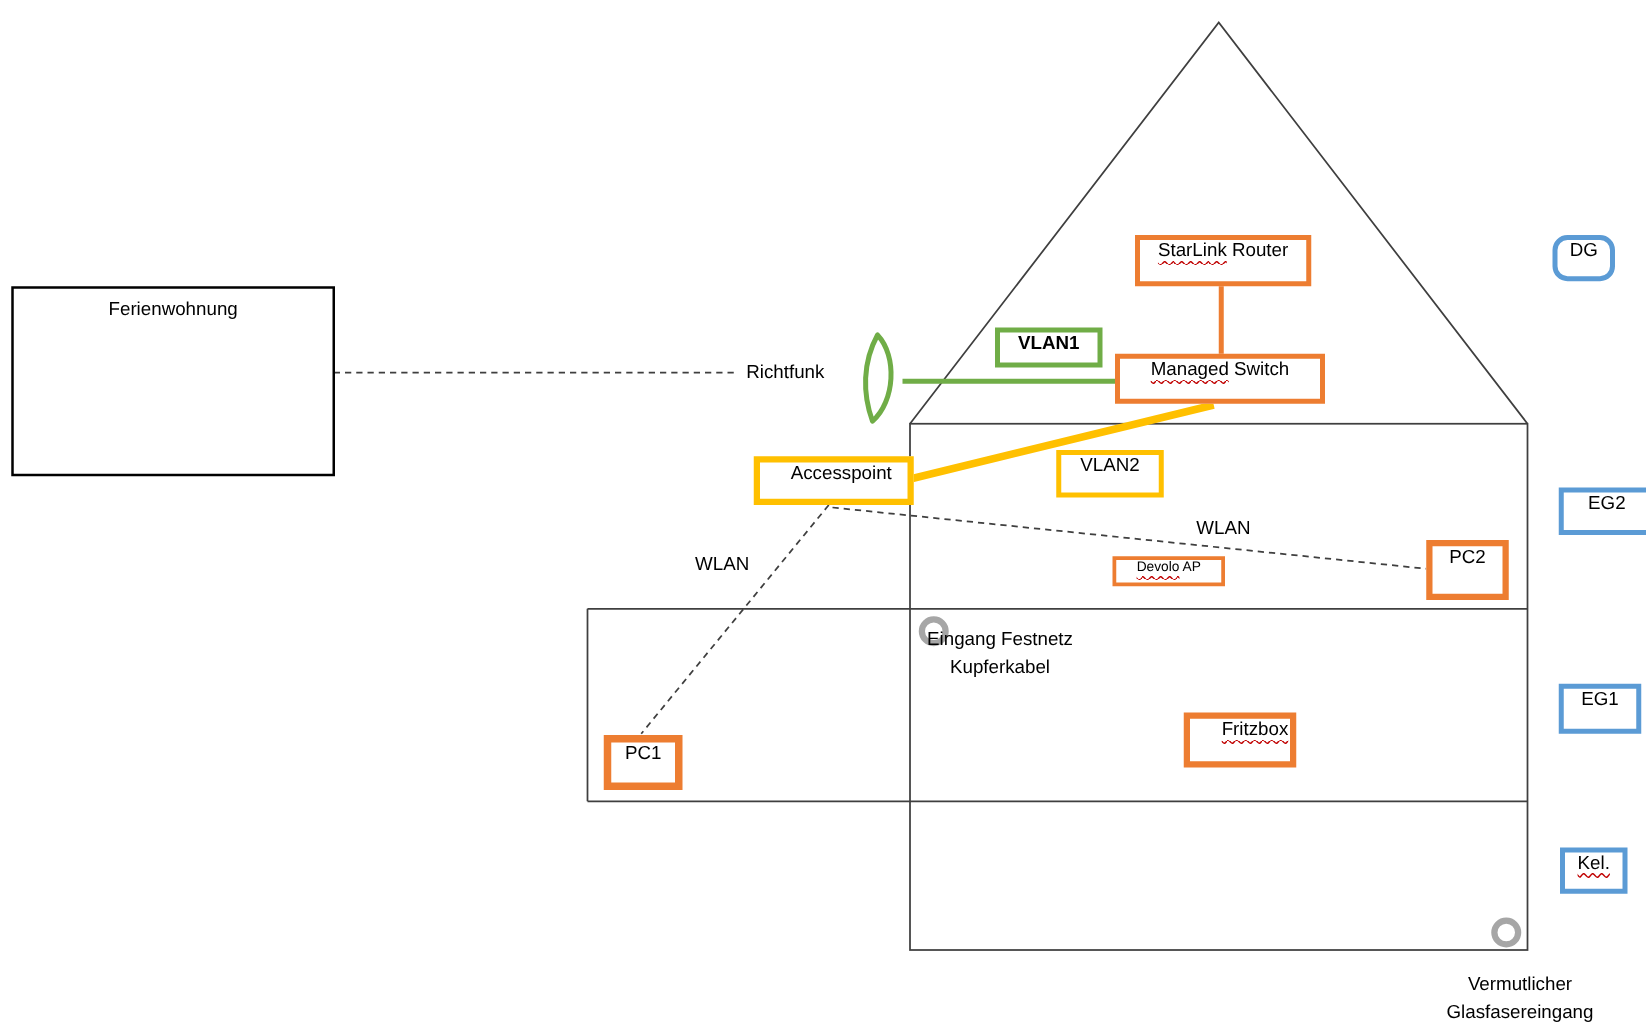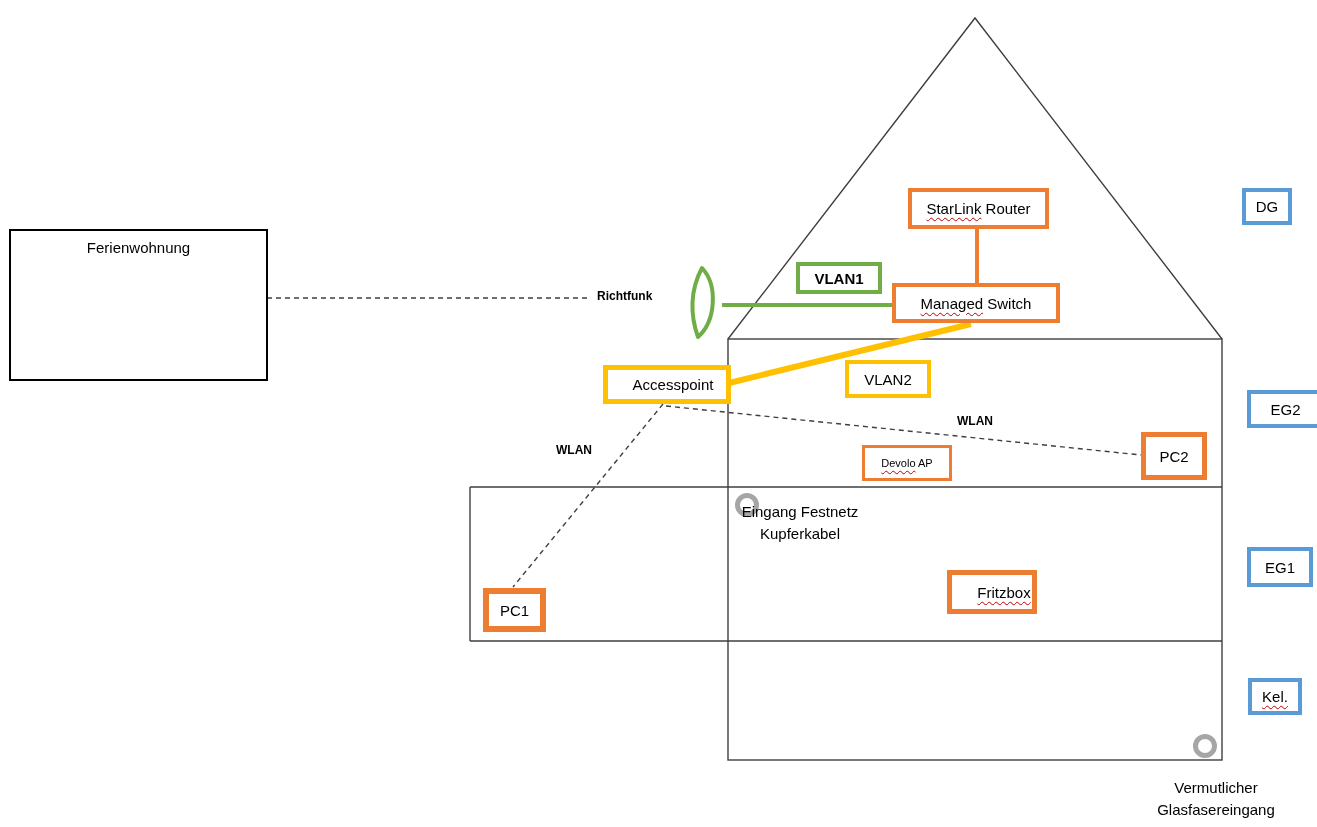--- a/index.html
+++ b/index.html
@@ -18,60 +18,59 @@
     background:#fff;
     font-family:"Liberation Sans",sans-serif;
     color:#000;
     overflow:hidden;
   }
   #wires{position:absolute;left:0;top:0;z-index:0;}
   .node{
     position:absolute;
     box-sizing:border-box;
     background:#fff;
-    display:flex;align-items:center;justify-content:center;
+    display:flex;align-items:flex-start;justify-content:center;
     font-size:15px;
     z-index:1;
     white-space:nowrap;
   }
   .node span{white-space:pre;}
   .sq{
     text-decoration-line:underline;
     text-decoration-style:wavy;
     text-decoration-color:var(--squiggle);
     text-decoration-thickness:1px;
     text-underline-offset:3px;
   }
   .lbl{
     position:absolute;
-    font-size:12px;
+    font-size:15px;
     z-index:1;
     white-space:nowrap;
-    font-weight:bold;
   }
   .lbl-block{
     position:absolute;
     font-size:15px;
     text-align:center;
     line-height:22px;
     z-index:1;
   }
   
   .n-ferienwohnung{left:9px;top:229px;width:259px;height:152px;border:2px solid #000;align-items:flex-start;padding-top:8px;}
   .n-starlink{left:908px;top:188px;width:141px;height:41px;border:4px solid var(--orange);}
   .n-vlan1{left:796px;top:262px;width:86px;height:32px;border:4px solid var(--green);font-weight:bold;}
   .n-switch{left:892px;top:283px;width:168px;height:40px;border:4px solid var(--orange);}
   .n-accesspoint{left:603px;top:365px;width:128px;height:39px;border:5px solid var(--yellow);padding-left:12px;}
   .n-vlan2{left:845px;top:360px;width:86px;height:38px;border:4px solid var(--yellow);}
-  .n-devolo{left:862px;top:445px;width:90px;height:36px;border:3px solid var(--orange);font-size:11px;}
+  .n-devolo{left:890px;top:445px;width:90px;height:24px;border:3px solid var(--orange);font-size:11px;}
   .n-pc2{left:1141px;top:432px;width:66px;height:48px;border:5px solid var(--orange);}
   .n-pc1{left:483px;top:588px;width:63px;height:44px;border:6px solid var(--orange);}
   .n-fritzbox{left:947px;top:570px;width:90px;height:44px;border:5px solid var(--orange);padding-left:24px;}
   .floor{border:4px solid var(--blue);}
-  .f-dg{left:1242px;top:188px;width:50px;height:37px;}
+  .f-dg{left:1242px;top:188px;width:50px;height:37px;border-radius:12px;}
   .f-eg2{left:1247px;top:390px;width:77px;height:38px;}
   .f-eg1{left:1247px;top:547px;width:66px;height:40px;}
   .f-kel{left:1248px;top:678px;width:54px;height:37px;}
   
   .t-richtfunk{left:597px;top:289px;}
   .t-wlan-left{left:556px;top:443px;}
   .t-wlan-right{left:957px;top:414px;}
   .t-festnetz{left:730px;top:501px;width:140px;}
   .t-glasfaser{left:1146px;top:777px;width:140px;}
 </style>

